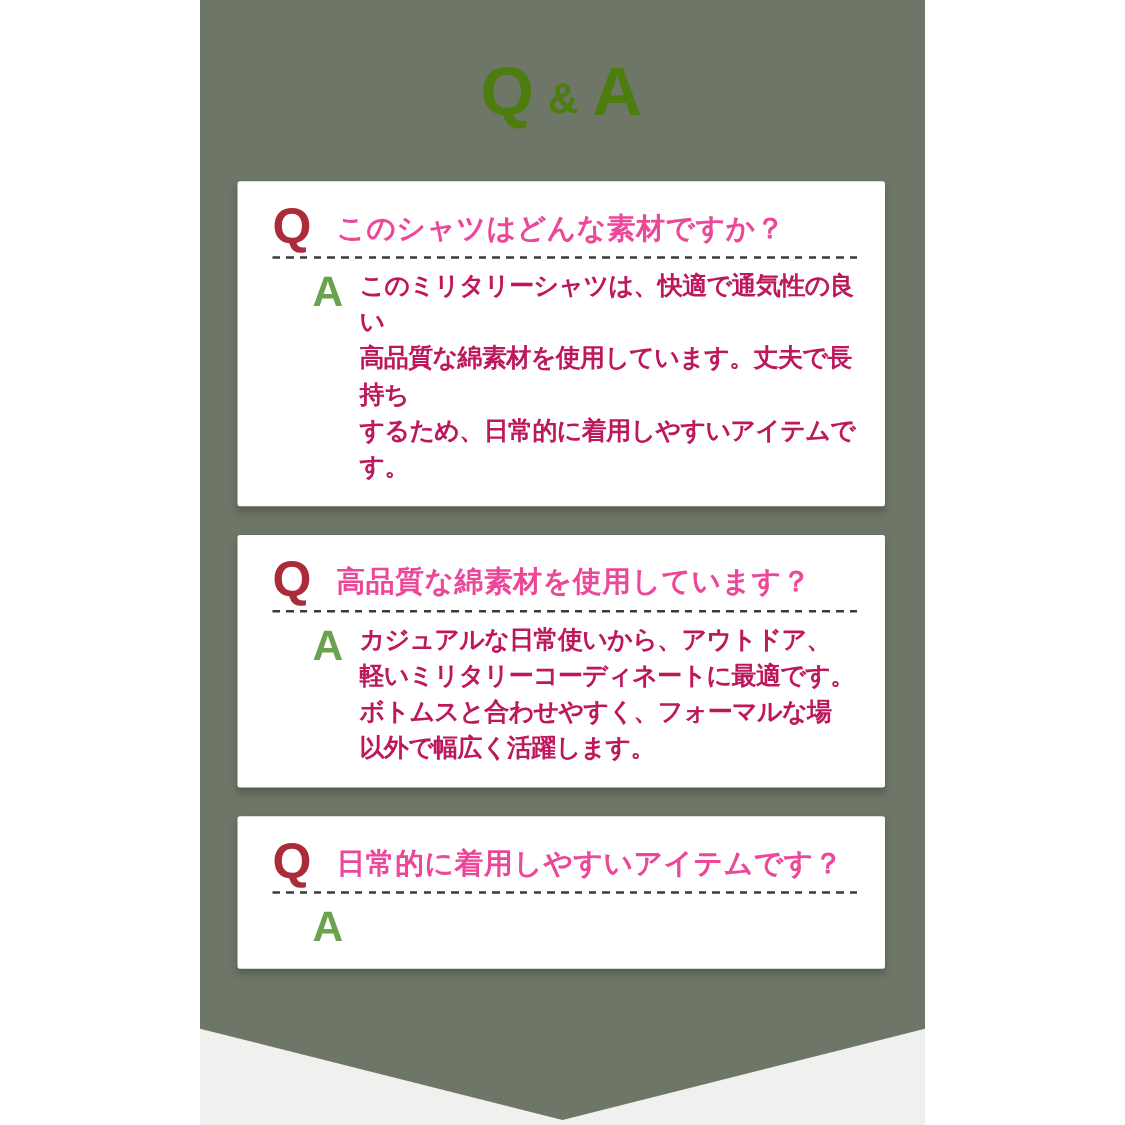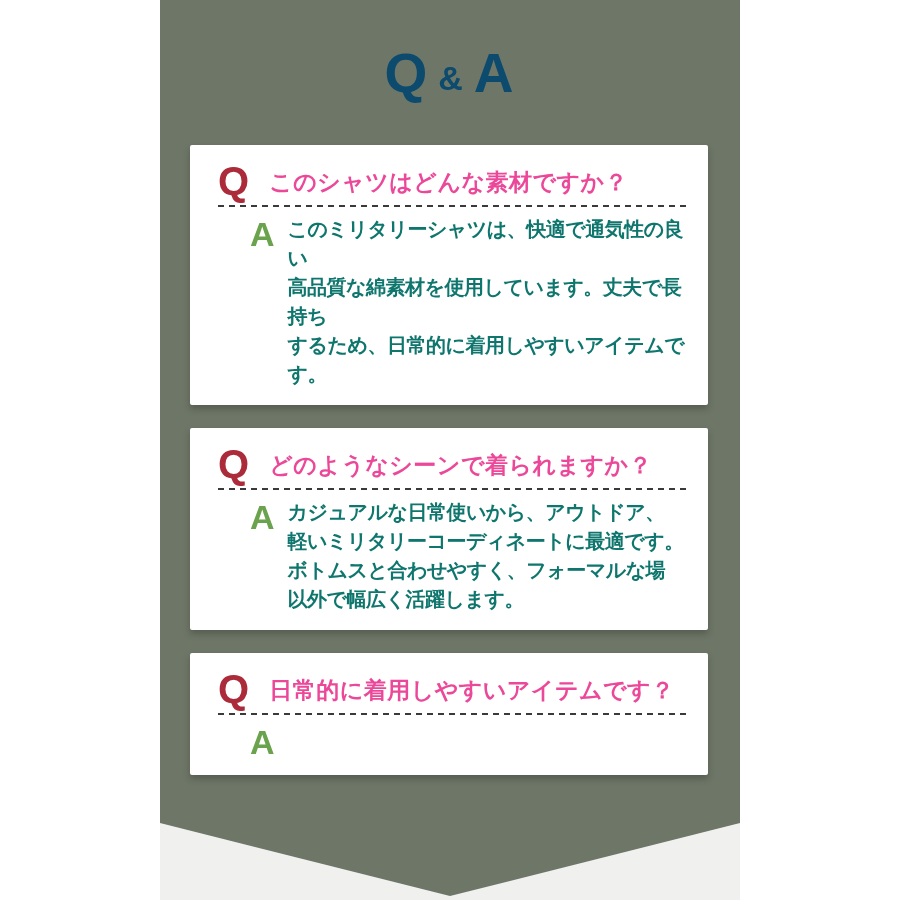--- a/index.html
+++ b/index.html
@@ -27,21 +27,21 @@
     left: 160px; top: 0;
     width: 580px; height: 900px;
     background: #6e7667;
     clip-path: polygon(0 0, 580px 0, 580px 823px, 290px 896px, 0 823px);
   }
   .title {
     position: absolute;
     left: 0; top: 46px;
     width: 900px;
     text-align: center;
-    color: #0c4a6e;
+    color: #4d7c0f;
     font-weight: bold;
     line-height: 1;
     letter-spacing: 2px;
   }
   .title .big { font-size: 55px; }
   .title .amp { font-size: 34px; margin: 0 9px; position: relative; top: -2px; }
 
   .cards {
     position: absolute;
     left: 190px; top: 145px;
@@ -88,21 +88,21 @@
   }
   .a-letter {
     color: #6ba24d;
     font-size: 34px;
     font-weight: bold;
     line-height: 1;
     padding-top: 3px;
     flex: 0 0 auto;
   }
   .a-text {
-    color: #0f766e;
+    color: #be185d;
     font-size: 20px;
     font-weight: 600;
     line-height: 29px;
     letter-spacing: -0.5px;
     white-space: pre-line;
     padding-top: 1px;
   }
 </style>
 </head>
 <body>
@@ -127,21 +127,21 @@
         <span class="a-letter">A</span>
         <span class="a-text">このミリタリーシャツは、快適で通気性の良い
 高品質な綿素材を使用しています。丈夫で長持ち
 するため、日常的に着用しやすいアイテムです。</span>
       </div>
     </div>
 
     <div class="card">
       <div class="q-row">
         <span class="q-letter">Q</span>
-        <span class="q-text">どのようなシーンで着られますか？</span>
+        <span class="q-text">高品質な綿素材を使用しています？</span>
       </div>
       <div class="dash-sep"></div>
       <div class="a-row">
         <span class="a-letter">A</span>
         <span class="a-text">カジュアルな日常使いから、アウトドア、
 軽いミリタリーコーディネートに最適です。
 ボトムスと合わせやすく、フォーマルな場
 以外で幅広く活躍します。</span>
       </div>
     </div>

